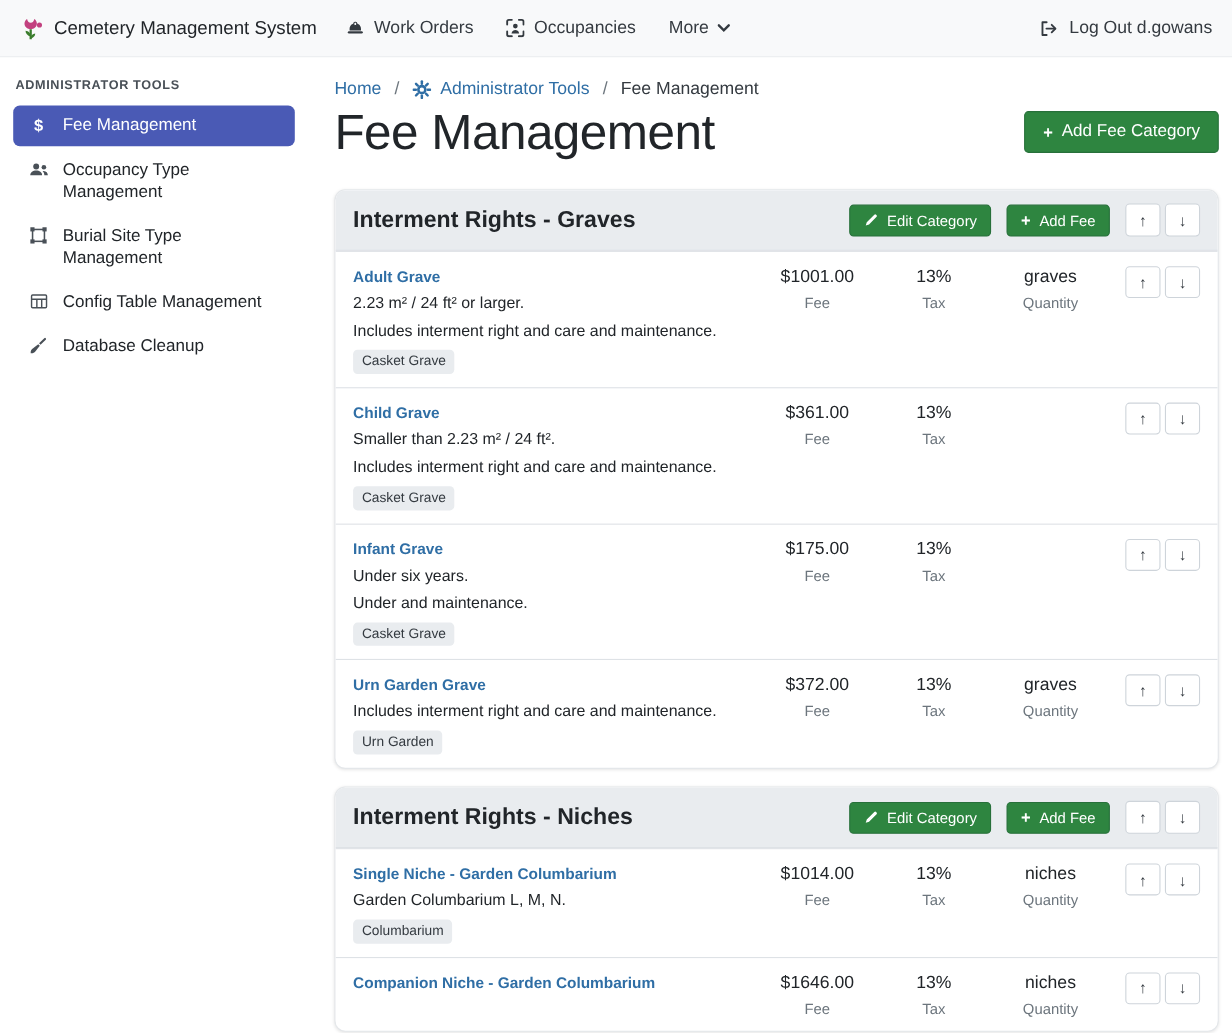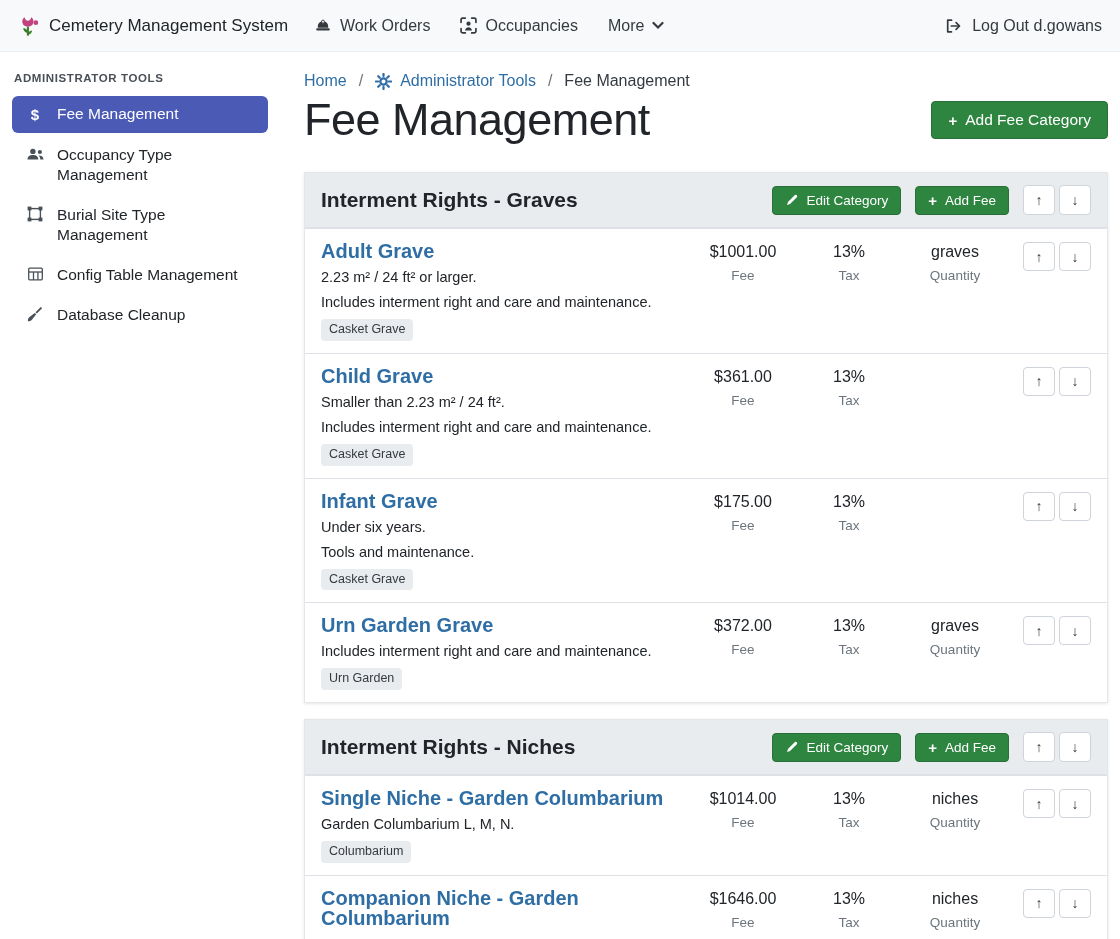--- a/index.html
+++ b/index.html
@@ -63,35 +63,35 @@
   .btn-green.sm{padding:6px 12px;font-size:13.5px;}
   .plus-glyph{font-weight:700;font-size:15px;line-height:1;}
   .icon-btn{
     width:32px;height:30px;background:#fff;border:1px solid #ced4da;border-radius:4px;
     color:#343a40;font-size:14px;font-weight:700;display:inline-flex;align-items:center;justify-content:center;
     cursor:pointer;font-family:"Liberation Sans", sans-serif;line-height:1;
   }
   .btn-pair{display:inline-flex;gap:4px;}
   
   .card{
-    background:#fff;border:1px solid #e4e7ea;border-radius:0;
+    background:#fff;border:1px solid #e4e7ea;border-radius:10px;
     box-shadow:0 1px 3px rgba(0,0,0,.10);margin-bottom:16px;overflow:hidden;
   }
   .card-header{
     background:var(--header-bg);border-bottom:1px solid var(--border);
     display:flex;align-items:center;padding:12px 16px;gap:14px;
   }
   .card-title{flex:1;font-size:21px;font-weight:600;color:var(--text-dark);}
   
   .fee-row{
     display:grid;grid-template-columns:1fr 112px 100px 112px 80px;
     align-items:start;padding:12px 16px;border-top:1px solid var(--border);
   }
   .fee-row:first-of-type{border-top:none;}
-  .fee-name{display:inline-block;color:var(--link-blue);font-size:20px;font-weight:600;text-decoration:none;line-height:20px;cursor:pointer;}
+  .fee-name{display:inline-block;color:var(--link-blue);font-size:14px;font-weight:600;text-decoration:none;line-height:20px;cursor:pointer;}
   .fee-desc{font-size:14.5px;line-height:20px;color:#212529;margin-top:5px;}
   .badge{
     display:inline-block;background:var(--badge-bg);color:#343a40;font-size:12.5px;
     padding:4px 8px;border-radius:4px;margin-top:7px;line-height:1.1;
   }
   .fee-col{text-align:center;padding-top:1px;}
   .fee-col .val{font-size:16px;line-height:20px;color:var(--text-dark);}
   .fee-col .lbl{font-size:13.5px;color:var(--text-muted);margin-top:6px;}
   .fee-arrows{display:flex;gap:4px;justify-content:flex-end;padding-top:1px;}
   .fee-arrows .icon-btn{height:29px;}
@@ -331,21 +331,21 @@
           <button class="icon-btn">
               <span>↓</span>
             </button>
         </div>
       </div>
 
       <div class="fee-row">
         <div class="fee-info">
           <a class="fee-name">Infant Grave</a>
           <div class="fee-desc">Under six years.</div>
-          <div class="fee-desc">Tools and maintenance.</div>
+          <div class="fee-desc">Under and maintenance.</div>
           <div><span class="badge">Casket Grave</span></div>
         </div>
         <div class="fee-col">
           <div class="val">$175.00</div>
           <div class="lbl">Fee</div>
         </div>
         <div class="fee-col">
           <div class="val">13%</div>
           <div class="lbl">Tax</div>
         </div>

